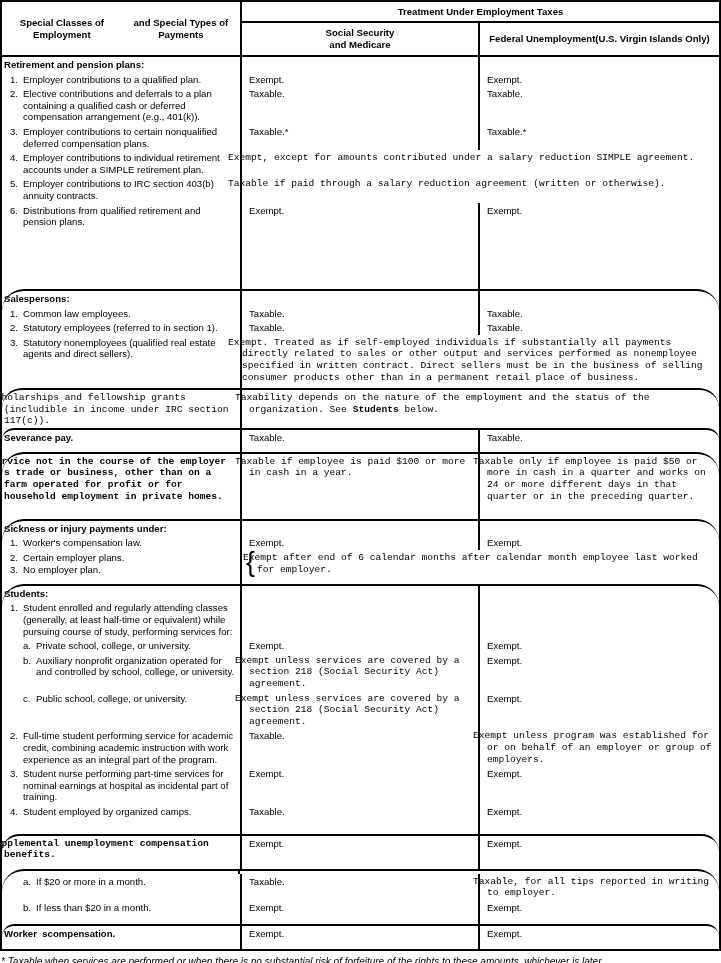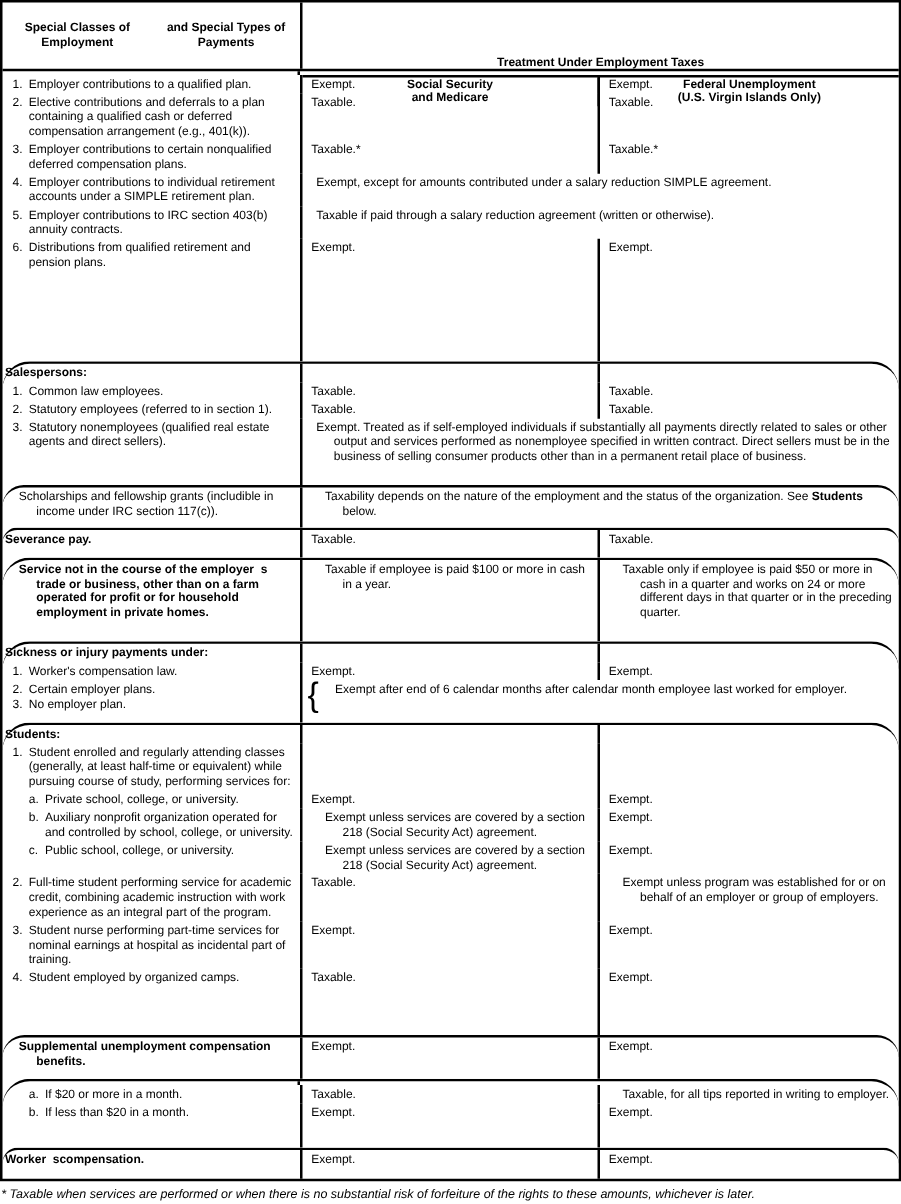--- a/index.html
+++ b/index.html
@@ -9,44 +9,44 @@
     font-family:"Liberation Sans", sans-serif;
     font-size:9.6px; line-height:11.6px;
   }
   .tbl { border:2px solid #000; display:flex; flex-direction:column; }
 
   
   .thead { display:flex; height:55px; border-bottom:2px solid #000; }
   .th-left { flex:0 0 240px; border-right:2px solid #000; display:flex; flex-direction:row;
              justify-content:center; align-items:center; font-weight:bold; text-align:center; }
   .th-right { flex:1; display:flex; flex-direction:column; }
-  .th-top { border-bottom:2px solid #000; text-align:center; font-weight:bold; padding:4px 0 3px;margin-top:39px; }
+  .th-top { border-bottom:2px solid #000; text-align:center; font-weight:bold; padding:4px 0 3px; }
   .th-sub { flex:1; display:flex; }
   .th-ss { flex:0 0 238px; border-right:2px solid #000; display:flex; flex-direction:column;
            justify-content:center; align-items:center; font-weight:bold; text-align:center; }
-  .th-futa { flex:1; display:flex; flex-direction:column; justify-content:center;
+  .th-futa { flex:1; display:flex; justify-content:center;
              align-items:center; font-weight:bold; text-align:center; }
 
   
   .sec { display:flex; flex-direction:column; }
   .sec + .sec { border-top:2px solid #000;border-radius:22px; }
   .row { display:flex; }
   .sec > .row:last-child { flex:1; }
   .c1 { flex:0 0 240px; border-right:2px solid #000; padding:2px 5px 1px 2px; }
   .c2 { flex:0 0 238px; padding:2px 5px 1px 7px; }
   .row.split .c2 { border-right:2px solid #000; }
   .c3 { flex:1; padding:2px 4px 1px 7px; }
   .cspan { flex:1; padding:2px 4px 1px 7px; }
 
   .title { font-weight:bold; }
   .li { display:flex; }
   .num { flex:0 0 13px; margin-left:6px; }
   .li.sub .num { margin-left:19px; }
   .itxt { flex:1; }
-  .hang { padding-left:25px; text-indent:-14px; }
+  .hang { padding-left:0; text-indent:-14px;font-family:Liberation Mono, monospace; }
   .keep { white-space:pre-wrap; }
 
   .brace-wrap { display:flex; align-items:flex-start; }
   .brace { font-size:27px; line-height:23px; font-weight:400; margin:-1px 2px 0 -3px; }
 
   .foot { font-style:italic; font-size:10px; padding:5px 1px 0 1px; }
 </style>
 </head>
 <body>
 
@@ -68,20 +68,21 @@
           <div class="th-futa">
             <div>Federal Unemployment</div>
             <div>(U.S. Virgin Islands Only)</div>
           </div>
         </div>
       </div>
     </div>
 
     <div class="sec" style="min-height:232px">
       <div class="row split">
+        <div class="c1 title">Retirement and pension plans:</div>
         <div class="c2"></div>
         <div class="c3"></div>
       </div>
       <div class="row split">
         <div class="c1">
             <div class="li">
               <span class="num">1.</span>
               <div class="itxt">Employer contributions to a qualified plan.</div>
             </div>
           </div>

